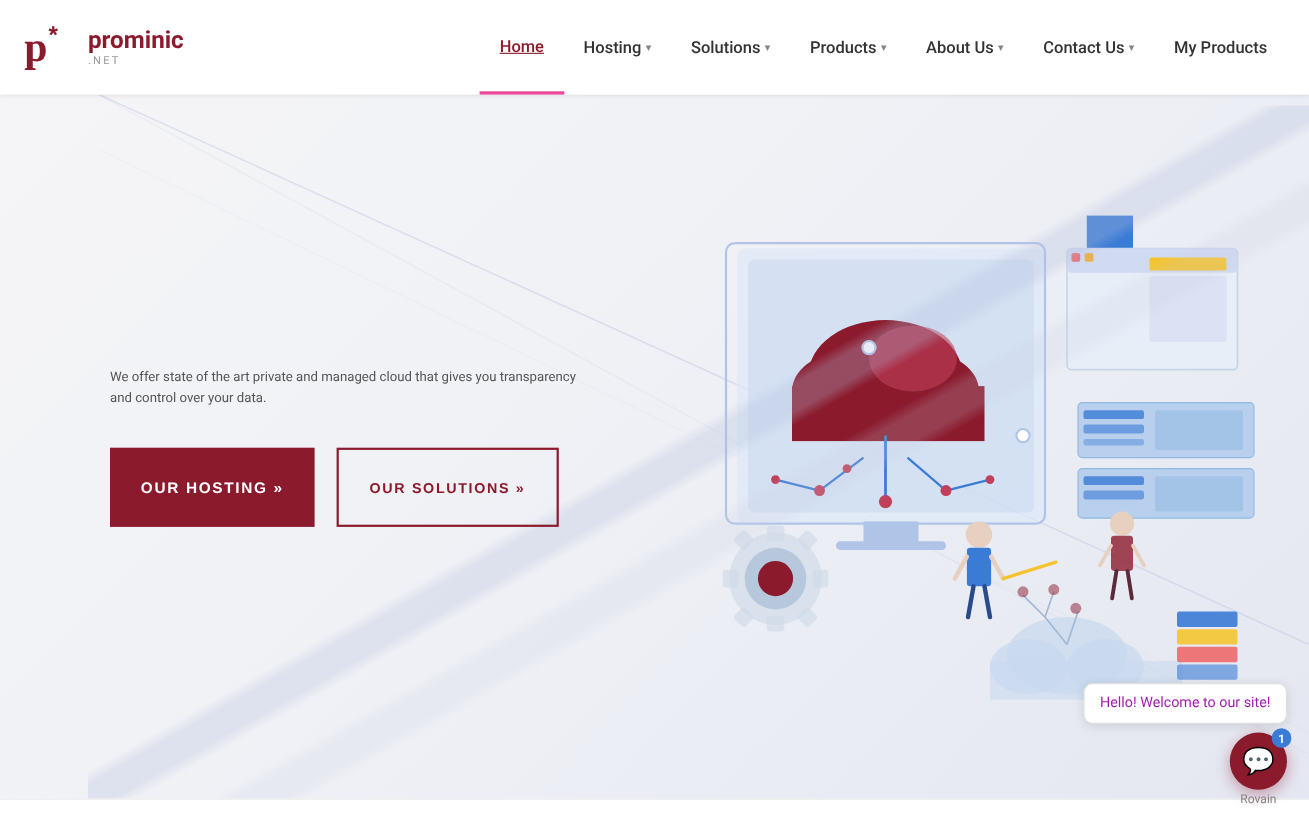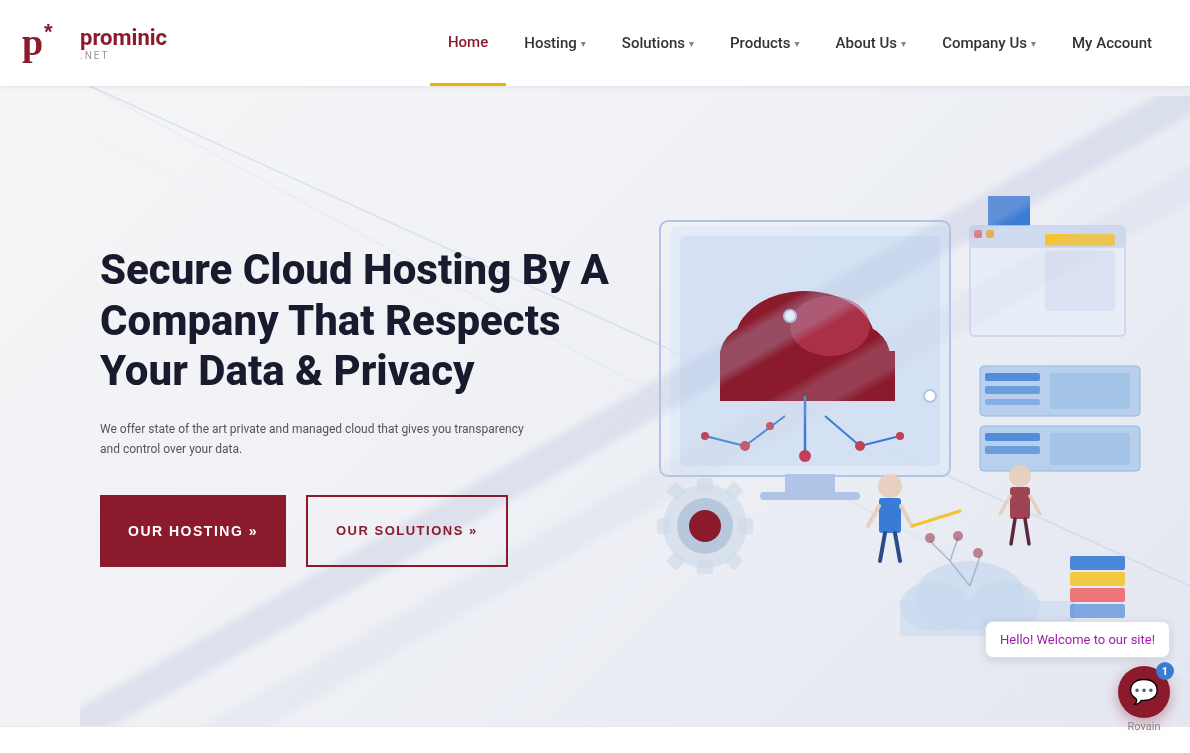--- a/index.html
+++ b/index.html
@@ -41,21 +41,22 @@
       height: 86px;
       text-decoration: none;
       color: #333;
       font-size: 15px;
       font-weight: 500;
       transition: color 0.2s;
       white-space: nowrap;
     }
     .nav-links li.active a {
       color: #8b1a2d;
-      border-bottom: 3px solid #eab308;
+      border-bottom: 3px solid #ec4899;
+      text-decoration: underline;
     }
     .nav-links li a .chevron {
       font-size: 10px;
       opacity: 0.6;
     }
 
     
     .hero {
       background: linear-gradient(135deg, #f5f5f7 0%, #eef0f5 60%, #e8eaf2 100%);
       min-height: 640px;
@@ -265,42 +266,41 @@
       </a>
     </li>
     <li>
       <a href="#">
         <span>About Us</span>
         <span class="chevron">▾</span>
       </a>
     </li>
     <li>
       <a href="#">
-        <span>Company Us</span>
+        <span>Contact Us</span>
         <span class="chevron">▾</span>
       </a>
     </li>
     <li>
       <a href="#">
-        <span>My Account</span>
+        <span>My Products</span>
       </a>
     </li>
   </ul>
 </nav>
 
 <section class="hero">
 
   <svg class="hero-bg-lines" viewBox="0 0 1190 640" xmlns="http://www.w3.org/2000/svg">
     <line x1="90" y1="0" x2="1190" y2="500" stroke="rgba(180,190,220,0.35)" stroke-width="1.5"></line>
     <line x1="90" y1="0" x2="1190" y2="600" stroke="rgba(200,210,230,0.2)" stroke-width="1.5"></line>
     <line x1="90" y1="50" x2="1190" y2="580" stroke="rgba(200,210,230,0.15)" stroke-width="1"></line>
   </svg>
 
   <div class="hero-content">
-    <h1 class="hero-title">Secure Cloud Hosting By A Company That Respects Your Data &amp; Privacy</h1>
     <p class="hero-subtitle">We offer state of the art private and managed cloud that gives you transparency and control over your data.</p>
     <div class="hero-buttons">
       <button class="btn-primary">OUR HOSTING »</button>
       <button class="btn-outline">OUR SOLUTIONS »</button>
     </div>
   </div>
 
   <div class="hero-illustration">
 
     <div class="blue-square"></div>

